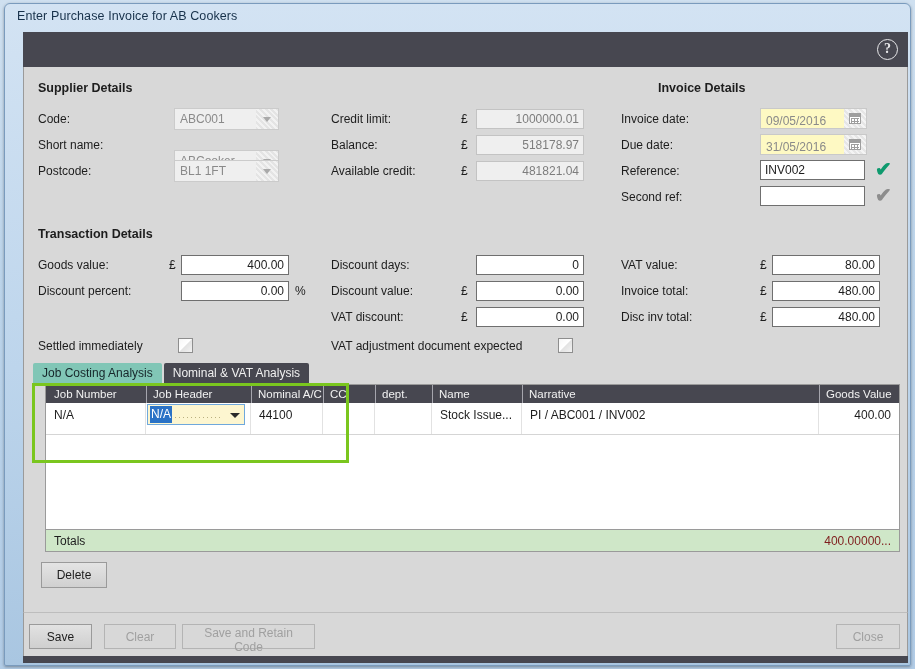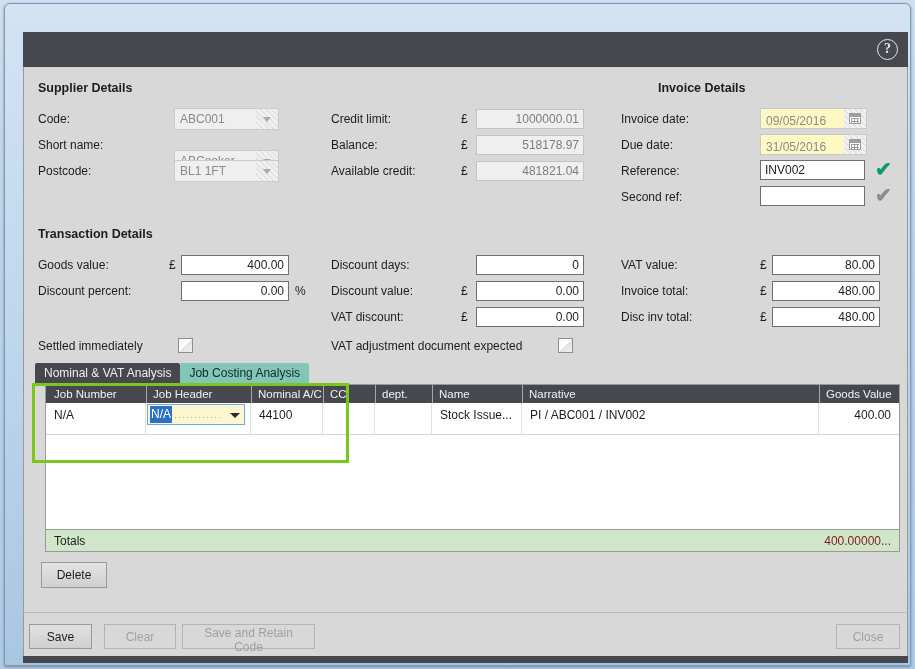--- a/index.html
+++ b/index.html
@@ -376,20 +376,23 @@
   }
   .btn.delete {
     background: linear-gradient(180deg,#e4e4e4 0%,#d0d0d0 100%);
   }
 </style>
 </head>
 <body>
 
 <div class="window">
 
+  <div class="titlebar">
+    <span>Enter Purchase Invoice for AB Cookers</span>
+  </div>
 
   <div class="app-header">
     <div class="help-icon">?</div>
   </div>
 
   <div class="panel">
 
     <div class="section-title" style="left:14px; top:14px;">Supplier Details</div>
 
     <div class="lbl" style="left:14px; top:42px;">Code:</div>
@@ -482,22 +485,22 @@
     <div class="lbl" style="left:597px; top:214px;">Invoice total:</div>
     <div class="cur" style="left:736px; top:214px;">£</div>
     <input class="box num editable" style="left: 748px; top: 214px; width: 108px;" value="480.00">
 
     <div class="lbl" style="left:597px; top:240px;">Disc inv total:</div>
     <div class="cur" style="left:736px; top:240px;">£</div>
     <input class="box num editable" style="left: 748px; top: 240px; width: 108px;" value="480.00">
   </div>
 
   <div class="tabs">
+    <div class="tab active">Job Costing Analysis</div>
     <div class="tab inactive">Nominal &amp; VAT Analysis</div>
-    <div class="tab active">Job Costing Analysis</div>
   </div>
 
   <div class="grid-wrap">
     <div class="grid-head">
       <div class="gh" style="width:100px;">Job Number</div>
       <div class="gh" style="width:105px;">Job Header</div>
       <div class="gh" style="width:72px;">Nominal A/C</div>
       <div class="gh" style="width:52px;">CC</div>
       <div class="gh" style="width:57px;">dept.</div>
       <div class="gh" style="width:90px;">Name</div>

